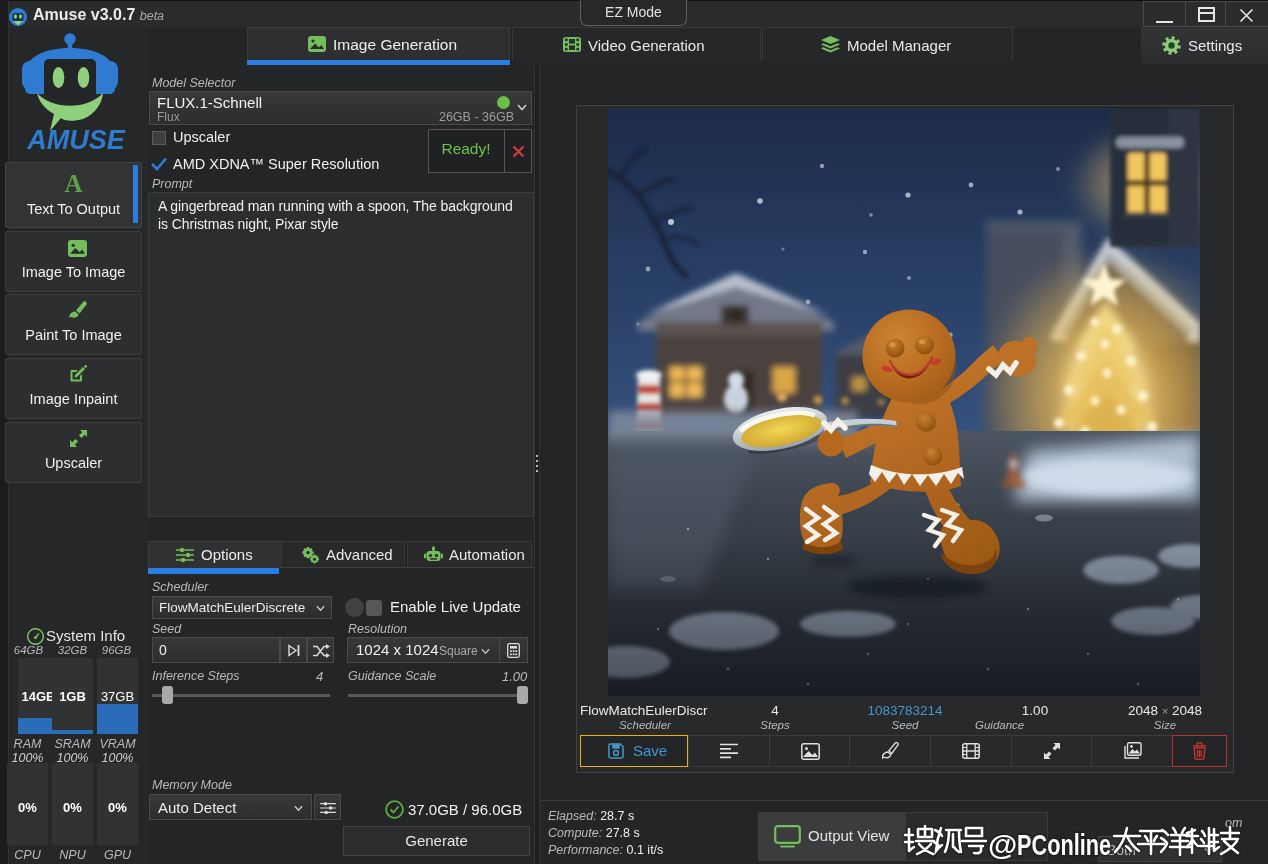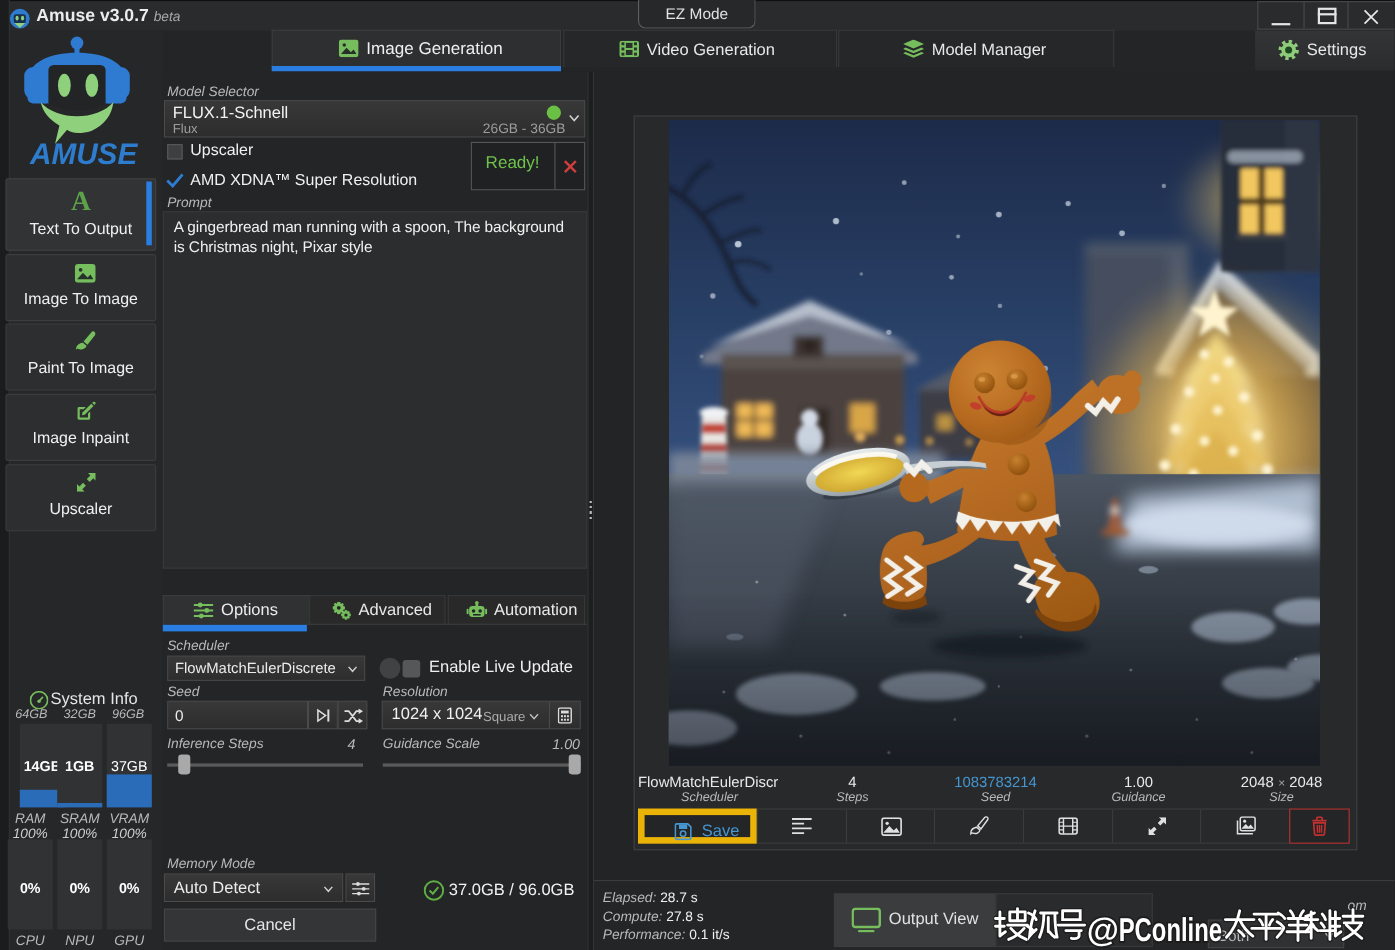--- a/index.html
+++ b/index.html
@@ -335,21 +335,21 @@
         <circle cx="12" cy="8" r="2" fill="#dcdcdc"></circle>
         <circle cx="7" cy="13" r="2" fill="#dcdcdc"></circle>
     </svg>
   </div>
   <svg class="abs" style="left:385px;top:800px" width="19" height="19" viewBox="0 0 19 19">
     <circle cx="9.5" cy="9.5" r="8.4" fill="none" stroke="#5fae43" stroke-width="1.8"></circle>
     <path d="M5.5 9.5 L8.5 12.5 L13.5 6.5" fill="none" stroke="#5fae43" stroke-width="1.8"></path>
   </svg>
   <div class="abs" style="left:408px;top:801px;font-size:15px;color:#f2f2f2;">37.0GB / 96.0GB</div>
 
-  <div class="abs" style="left:149px;top:826px;width:193px;height:30px;background:#343536;border:1px solid #454545;text-align:center;line-height:28px;font-size:15px;color:#e6e6e6;">Cancel</div>
+  <div class="abs" style="left:343px;top:826px;width:187px;height:30px;background:#2c2d2e;border:1px solid #414141;text-align:center;line-height:28px;font-size:15px;color:#e6e6e6;">Generate</div>
 
   <div class="abs" style="left:534px;top:65px;width:6px;height:799px;background:#1d1e1f;border-left:1px solid #343434;border-right:1px solid #343434;"></div>
   <div class="abs" style="left:536px;top:455px;width:2px;height:20px;background:repeating-linear-gradient(#bbb 0 2px, transparent 2px 5px);"></div>
 
   <div class="abs" style="left:540px;top:65px;width:728px;height:735px;background:#232425;"></div>
 
   <div class="abs" style="left:576px;top:105px;width:658px;height:668px;background:#28292a;border:1px solid #404040;"></div>
 
   <svg id="pic" class="abs" style="left:608px;top:109px;filter:blur(0.45px)" width="592" height="587" viewBox="0 0 592 587">
   <defs>
@@ -652,25 +652,25 @@
   </g>
 </svg>
 
   <div class="abs" style="left:580px;top:703px;font-size:13.5px;color:#e9e9e9;">FlowMatchEulerDiscr</div>
   <div class="abs lbl" style="left:580px;top:719px;width:130px;text-align:center;font-size:11.5px;">Scheduler</div>
   <div class="abs" style="left:715px;top:703px;width:120px;text-align:center;font-size:13.5px;color:#e9e9e9;">4</div>
   <div class="abs lbl" style="left:715px;top:719px;width:120px;text-align:center;font-size:11.5px;">Steps</div>
   <div class="abs" style="left:845px;top:703px;width:120px;text-align:center;font-size:13.5px;color:#4596d1;">1083783214</div>
   <div class="abs lbl" style="left:845px;top:719px;width:120px;text-align:center;font-size:11.5px;">Seed</div>
   <div class="abs" style="left:975px;top:703px;width:120px;text-align:center;font-size:13.5px;color:#e9e9e9;">1.00</div>
-  <div class="abs lbl" style="left:975px;top:719px;width:120px;text-align:center;font-size:11.5px;">Guidance</div>
+  <div class="abs lbl" style="left:975px;top:719px;width:120px;font-size:11.5px;">Guidance</div>
   <div class="abs" style="left:1105px;top:703px;width:120px;text-align:center;font-size:13.5px;color:#e9e9e9;">2048 <span style="font-style:italic;color:#9d9d9d;font-size:11px;">×</span> 2048</div>
   <div class="abs lbl" style="left:1105px;top:719px;width:120px;text-align:center;font-size:11.5px;">Size</div>
 
-  <div class="abs" style="left:580px;top:735px;width:108px;height:32px;border:6px solid #eab308;background:#242526;">
+  <div class="abs" style="left:580px;top:735px;width:108px;height:32px;border:1px solid #eab308;background:#242526;">
     <svg style="position:absolute;left:27px;top:7px" width="16" height="16" viewBox="0 0 17 17">
       <path d="M1 2.5 C1 1.7 1.7 1 2.5 1 L13 1 L16 4 L16 14.5 C16 15.3 15.3 16 14.5 16 L2.5 16 C1.7 16 1 15.3 1 14.5 Z" fill="none" stroke="#4596d1" stroke-width="1.6"></path>
       <rect x="4.5" y="1.5" width="8" height="4.5" fill="#4596d1"></rect>
       <circle cx="8.5" cy="10.5" r="2.6" fill="none" stroke="#4596d1" stroke-width="1.5"></circle>
     </svg>
     <div style="position:absolute;left:52px;top:6px;font-size:15px;color:#4596d1;">Save</div>
   </div>
 
   <div class="abs" style="left:688px;top:735px;width:485px;height:32px;border:1px solid #3c3c3c;display:flex;">
     <div style="flex:1;position:relative;border-right:1px solid #3c3c3c;">

